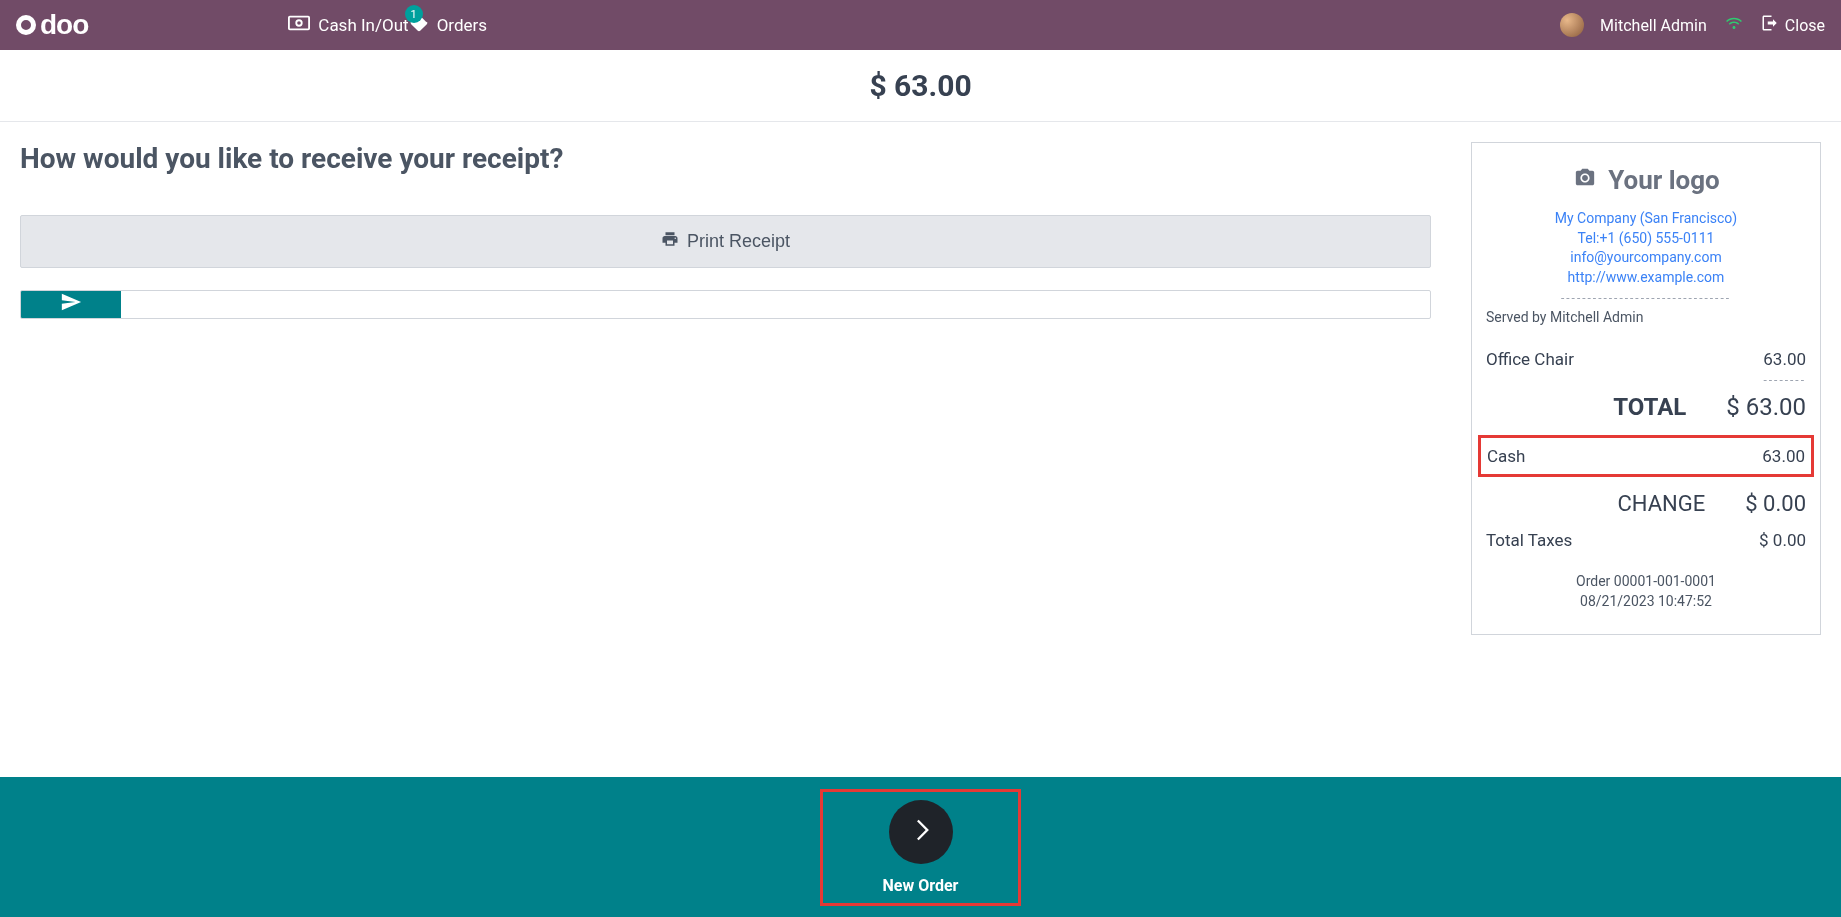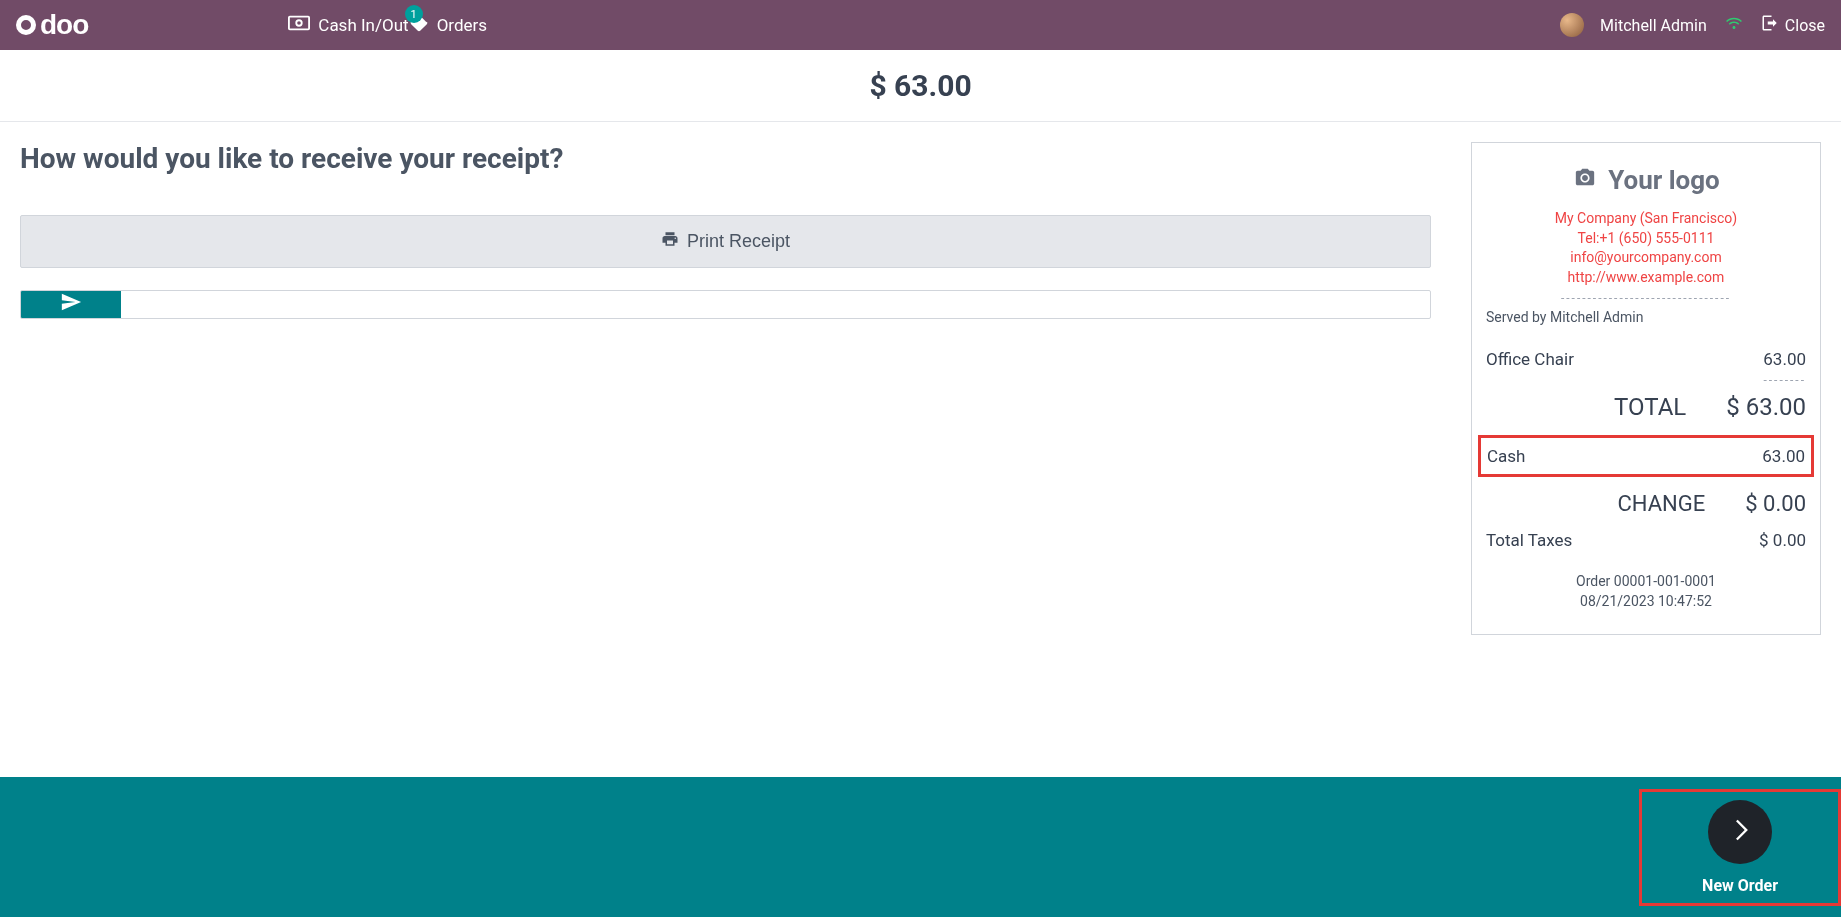--- a/index.html
+++ b/index.html
@@ -26,27 +26,27 @@
   .left { flex:1; }
   .question { font-size:28px; font-weight:700; color:#4b5563; margin-bottom:40px; margin-left:0px; }
   .print-btn { width:100%; background:#e5e7eb; border:1px solid #d1d5db; color:#4b5563; font-size:18px; padding:14px; text-align:center; cursor:pointer; display:flex; align-items:center; justify-content:center; gap:8px; border-radius:2px;}
   .email-row { display:flex; margin-top:22px; border:1px solid #d1d5db; border-radius:2px; overflow:hidden; }
   .email-input { flex:1; border:none; padding:14px 16px; font-size:17px; outline:none; color:#374151; }
   .send-btn { width:100px; background:#00818A; color:#fff; border:none; cursor:pointer; display:flex; align-items:center; justify-content:center; font-size:20px; }
 
   
   .receipt { width:350px; border:1px solid #d1d5db; padding:22px 14px; font-size:16px; color:#374151; }
   .r-logo { text-align:center; font-weight:700; font-size:26px; color:#6b7280; display:flex; align-items:flex-end; justify-content:center; gap:10px; margin-bottom:14px;}
-  .r-company { text-align:center; font-size:14px; line-height:1.4; color:#ef4444; }
+  .r-company { text-align:center; font-size:14px; line-height:1.4; color:#3b82f6; }
   .r-dash { text-align:center; font-size:12px; letter-spacing:2px; color:#9ca3af; margin:4px 0;}
   .r-served { font-size:14px; margin-bottom:20px; color:#4b5563;}
   .r-line { display:flex; justify-content:space-between; padding:4px 0; font-size:17px;}
   .r-dash-right { text-align:right; font-size:12px; letter-spacing:2px; color:#9ca3af;}
   .r-total { display:flex; justify-content:space-between; font-size:24px; font-weight:400; padding:6px 0 14px; }
-  .r-total .tl { font-weight:400; margin-left:auto; padding-right:40px;}
+  .r-total .tl { font-weight:700; margin-left:auto; padding-right:40px;}
   .r-total .tv { font-weight:400; }
   .r-cash-box { border:3px solid #e53935; padding:8px 6px; margin:0 -8px 8px; }
   .r-cash { display:flex; justify-content:space-between; font-size:17px; }
   .r-change { display:flex; justify-content:space-between; font-size:22px; padding:6px 0 10px; }
   .r-change .cl { margin-left:auto; padding-right:40px; }
   .r-order { text-align:center; font-size:14px; color:#4b5563; margin-top:18px; line-height:1.4;}
 
   
   .footer { background:#008080; background:#00808a; background:#007a80; background:#017a80; height:140px; display:flex; align-items:center; justify-content:center; position:relative; }
   .footer { background:#028a88; }
@@ -61,21 +61,21 @@
   .footer { background:#048b86; }
   .footer { background:#018b85; }
   .footer { background:#008b84; }
   .footer { background:#008080; }
   .footer { background:#008387; }
   .footer { background:#028a86; }
   .footer { background:#00818a; }
   .send-btn { background:#00818a; }
   .footer { background:#008a82; }
   .footer { background:#008080; }
-  .footer { background:#00897b;justify-content:flex-end; }
+  .footer { background:#00897b; }
   .footer { background:#00838f; }
   .footer { background:#00818a; }
   .send-btn { background:#017e73; }
   .send-btn { background:#01847b; }
   .send-btn { background:#00818a; }
   
   .footer { background:#00818a; }
   .footer { background:#017a7a; }
   .footer { background:#017e7e; }
   .footer { background:#018786; }

